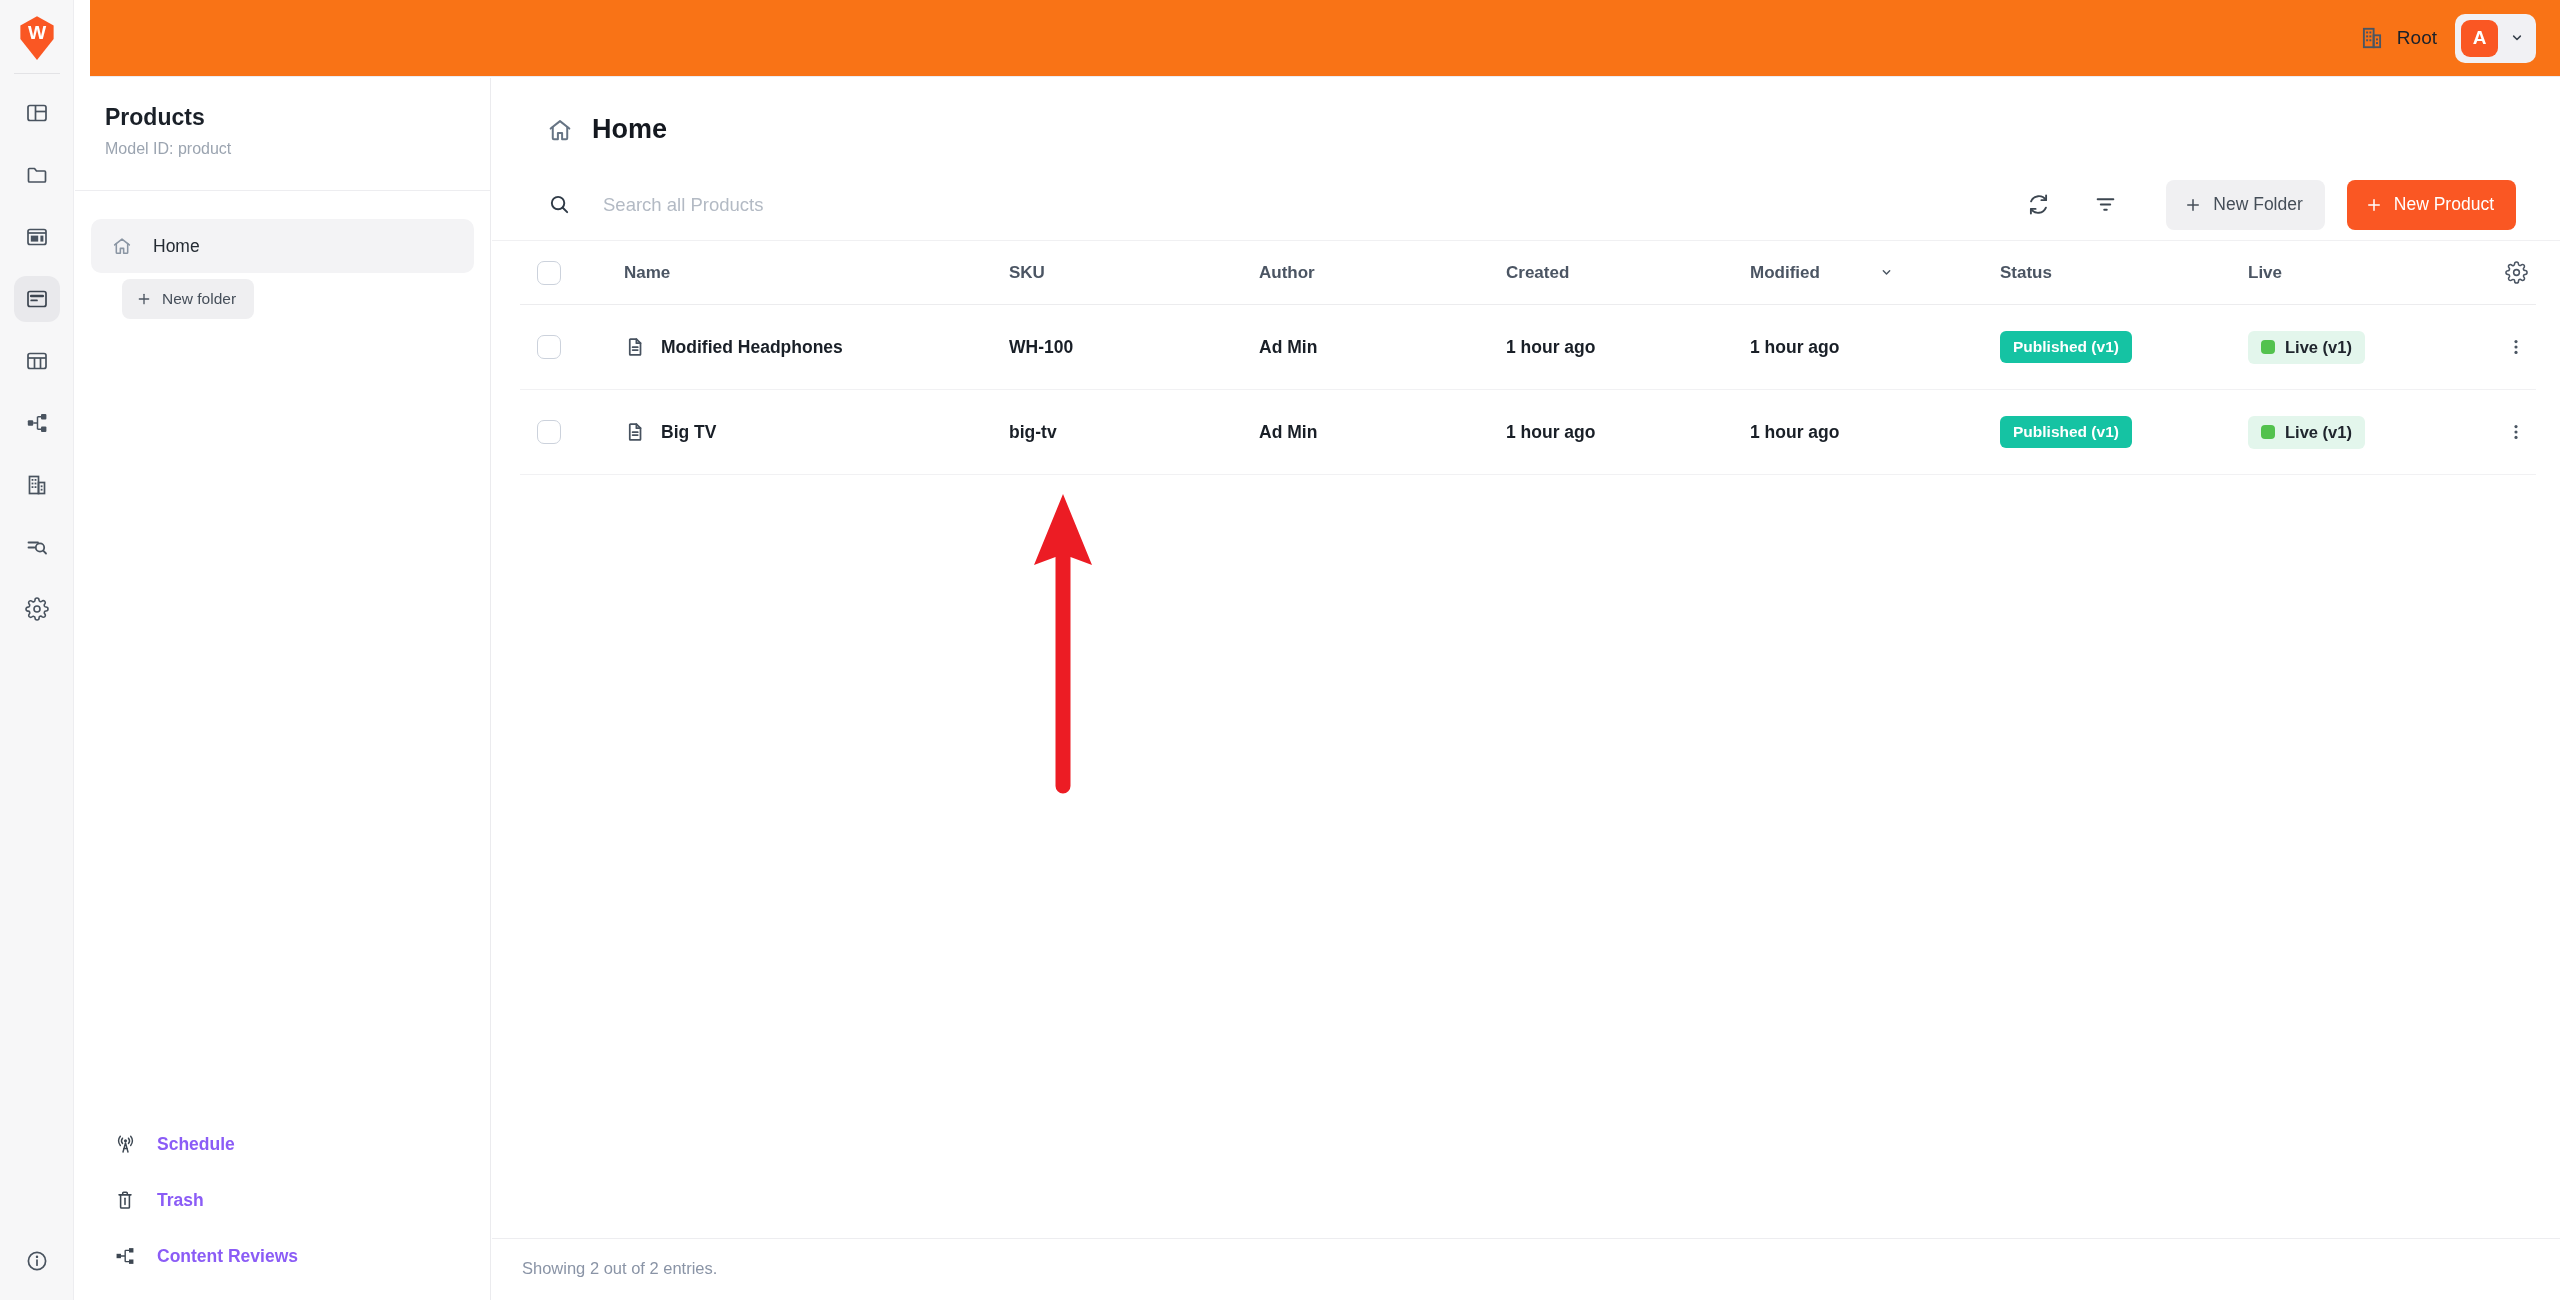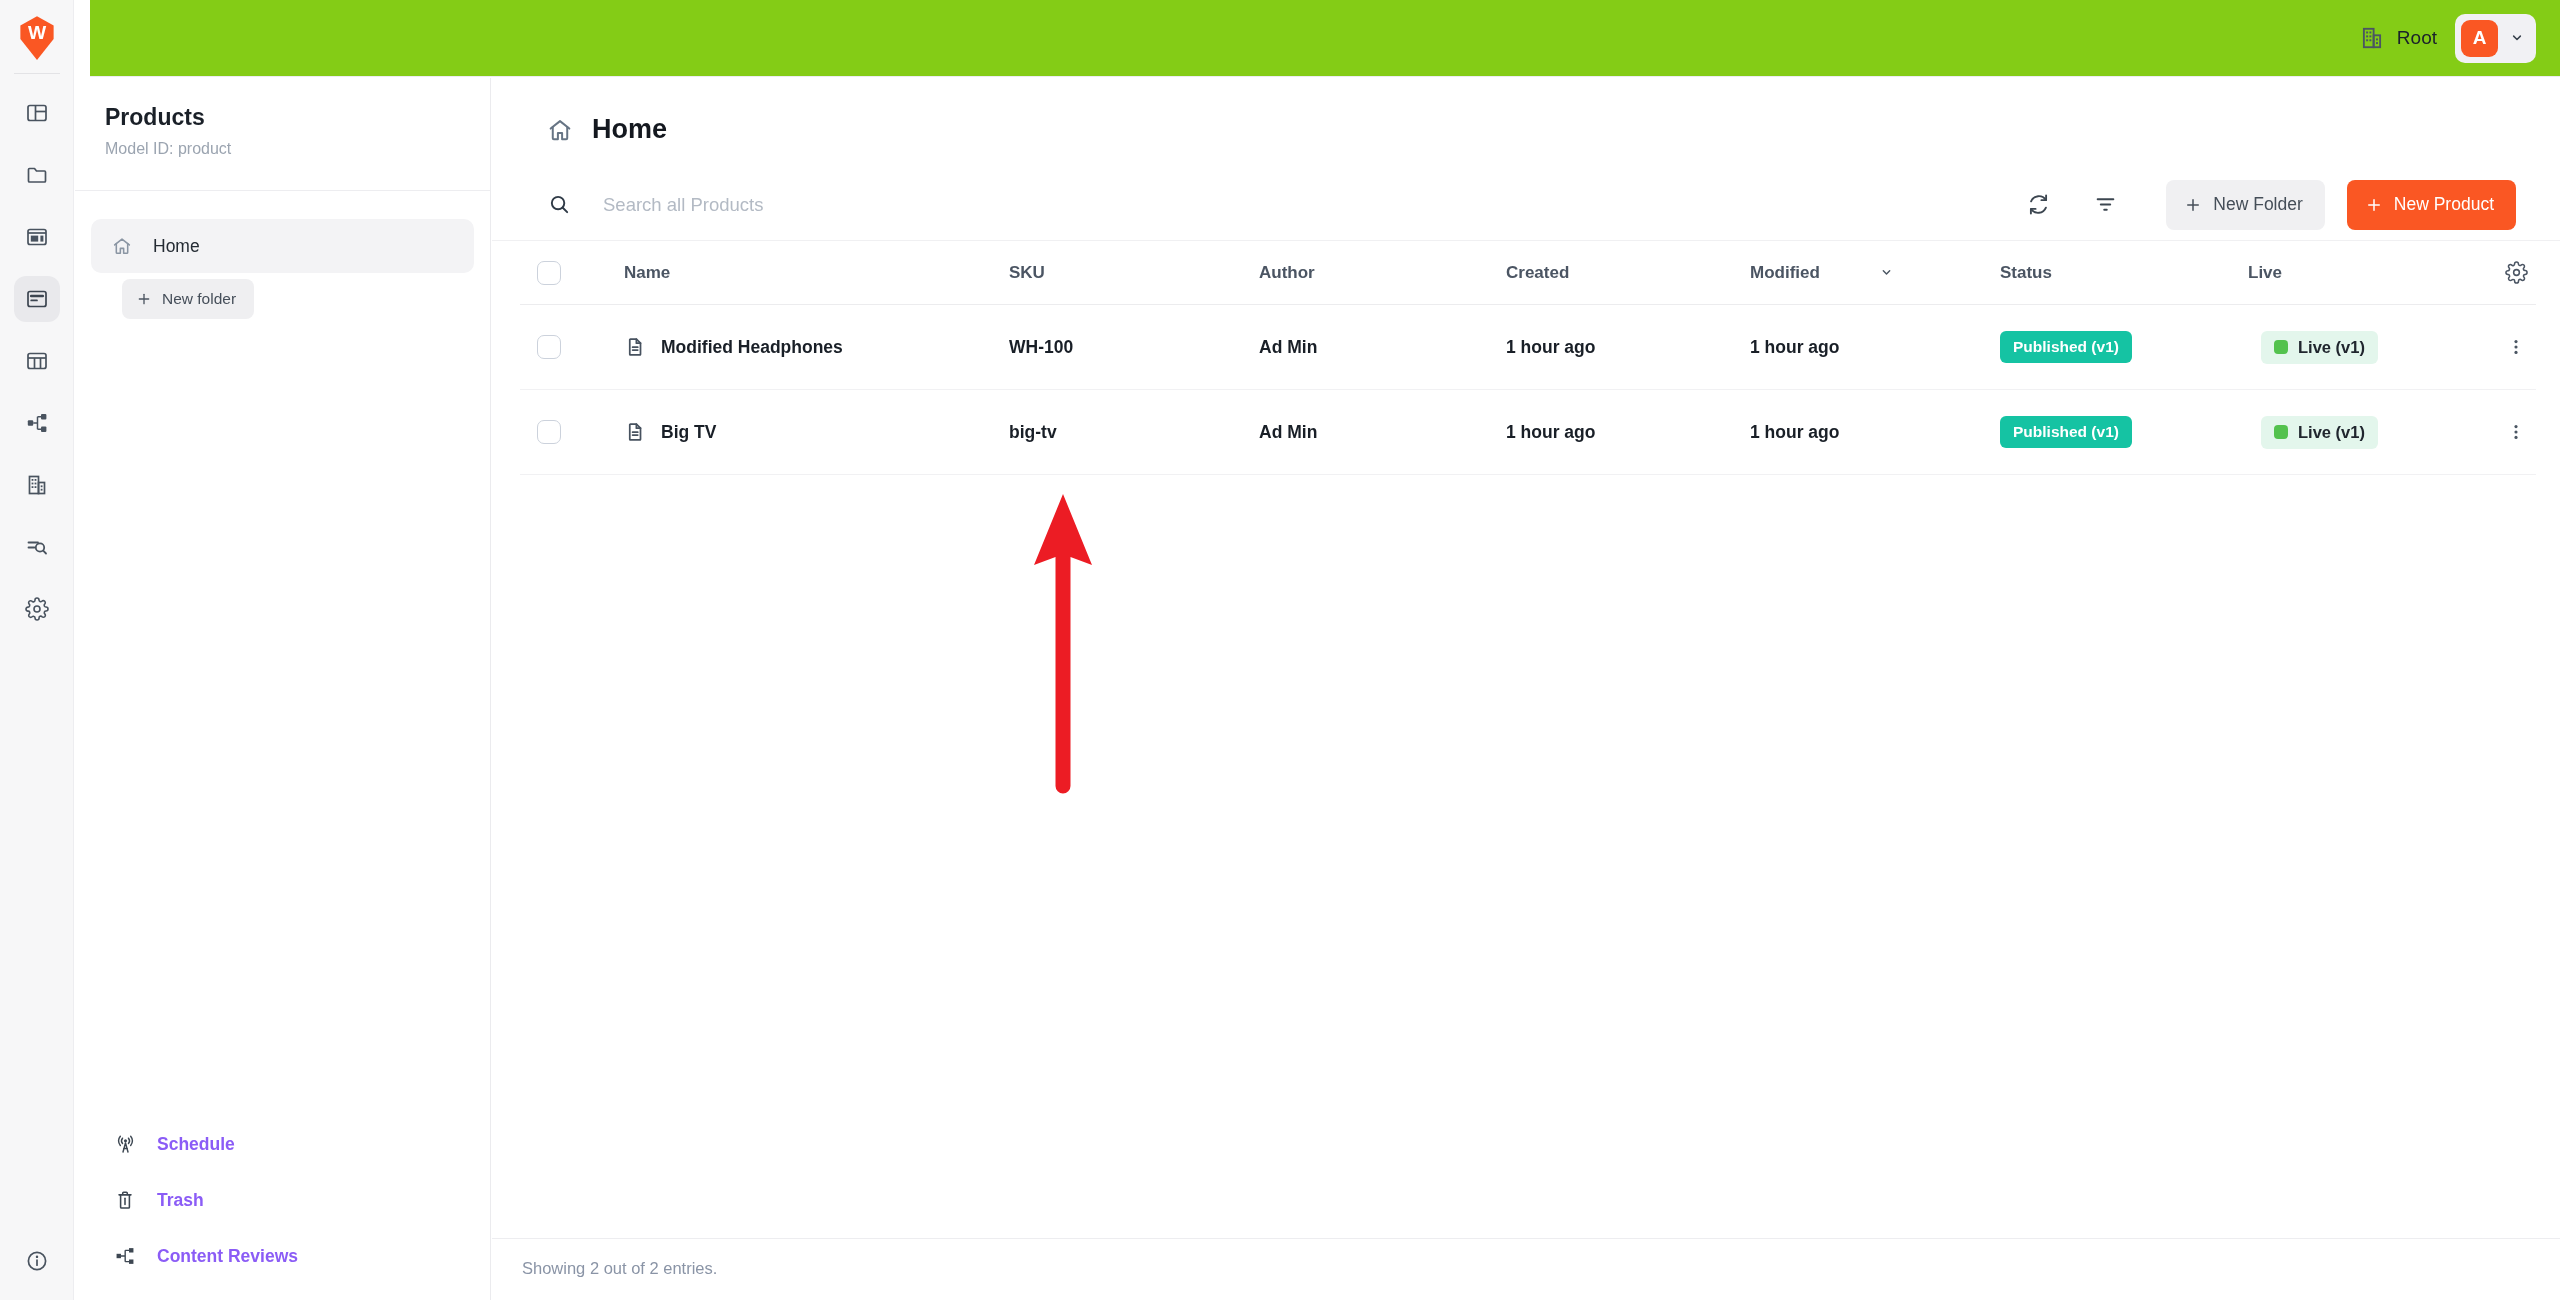--- a/index.html
+++ b/index.html
@@ -6,21 +6,21 @@
   html,body { width:2560px; height:1300px; }
   body {
     font-family:"Liberation Sans","DejaVu Sans",sans-serif;
     background:#fff; color:#1a202c; overflow:hidden;
   }
   .app { position:relative; width:2560px; height:1300px; background:#fff; }
 
   
   .topbar {
     position:absolute; left:90px; top:0; right:0; height:77px;
-    background:#84cc16; border-bottom:1px solid #ececf0;
+    background:#f97316; border-bottom:1px solid #ececf0;
     display:flex; align-items:center; justify-content:flex-end;
     padding-right:24px; gap:18px;
   }
   .tenant { display:flex; align-items:center; gap:12px; color:#1a212b; }
   .tenant .b-icon { color:#4a5562; display:flex; }
   .tenant-name { font-size:19px; }
   .account-pill {
     display:flex; align-items:center; background:#f1f1f4; border-radius:10px;
     padding:6px 10px 6px 6px; cursor:pointer;
   }
@@ -109,21 +109,21 @@
   }
   .name-cell { gap:15px; }
   .name-cell .icon { color:#47525f; display:flex; }
   .sort-chev { margin-left:58px; color:#4a5562; display:flex; cursor:pointer; }
   .col-gear { justify-content:center; color:#4b5563; }
   .badge {
     background:#15c3a3; color:#fff; font-size:15.5px; padding:7px 13px; border-radius:6px; white-space:nowrap;
   }
   .live-chip {
     background:#e3f6ec; border-radius:6px; display:inline-flex; align-items:center; gap:10px;
-    padding:7px 13px; font-size:16.5px; color:#20262e; white-space:nowrap;margin-left:13px;
+    padding:7px 13px; font-size:16.5px; color:#20262e; white-space:nowrap;
   }
   .live-dot { width:14px; height:14px; border-radius:4px; background:#53c24e; }
   .kebab { background:none; border:none; cursor:pointer; color:#4a5562; display:flex; margin:0 auto; padding:6px; }
 
   .main-footer { margin-top:auto; border-top:1px solid #ededf0; padding:20px 0 22px 30px; }
   .footer-text { font-size:16.5px; color:#8a94a6; }
 
   
   .arrow-annotation { position:absolute; left:1030px; top:490px; width:66px; height:314px; z-index:5; pointer-events:none; }
 

